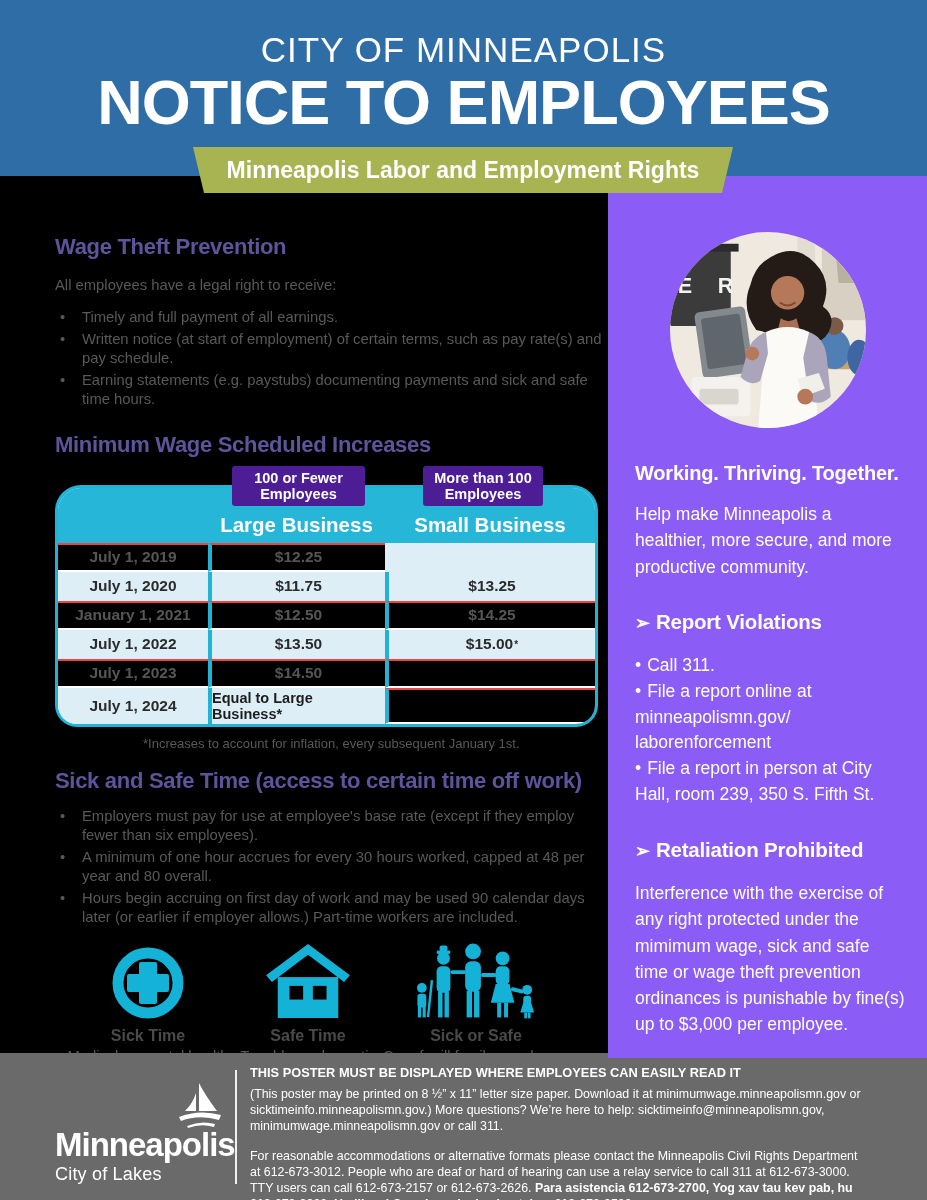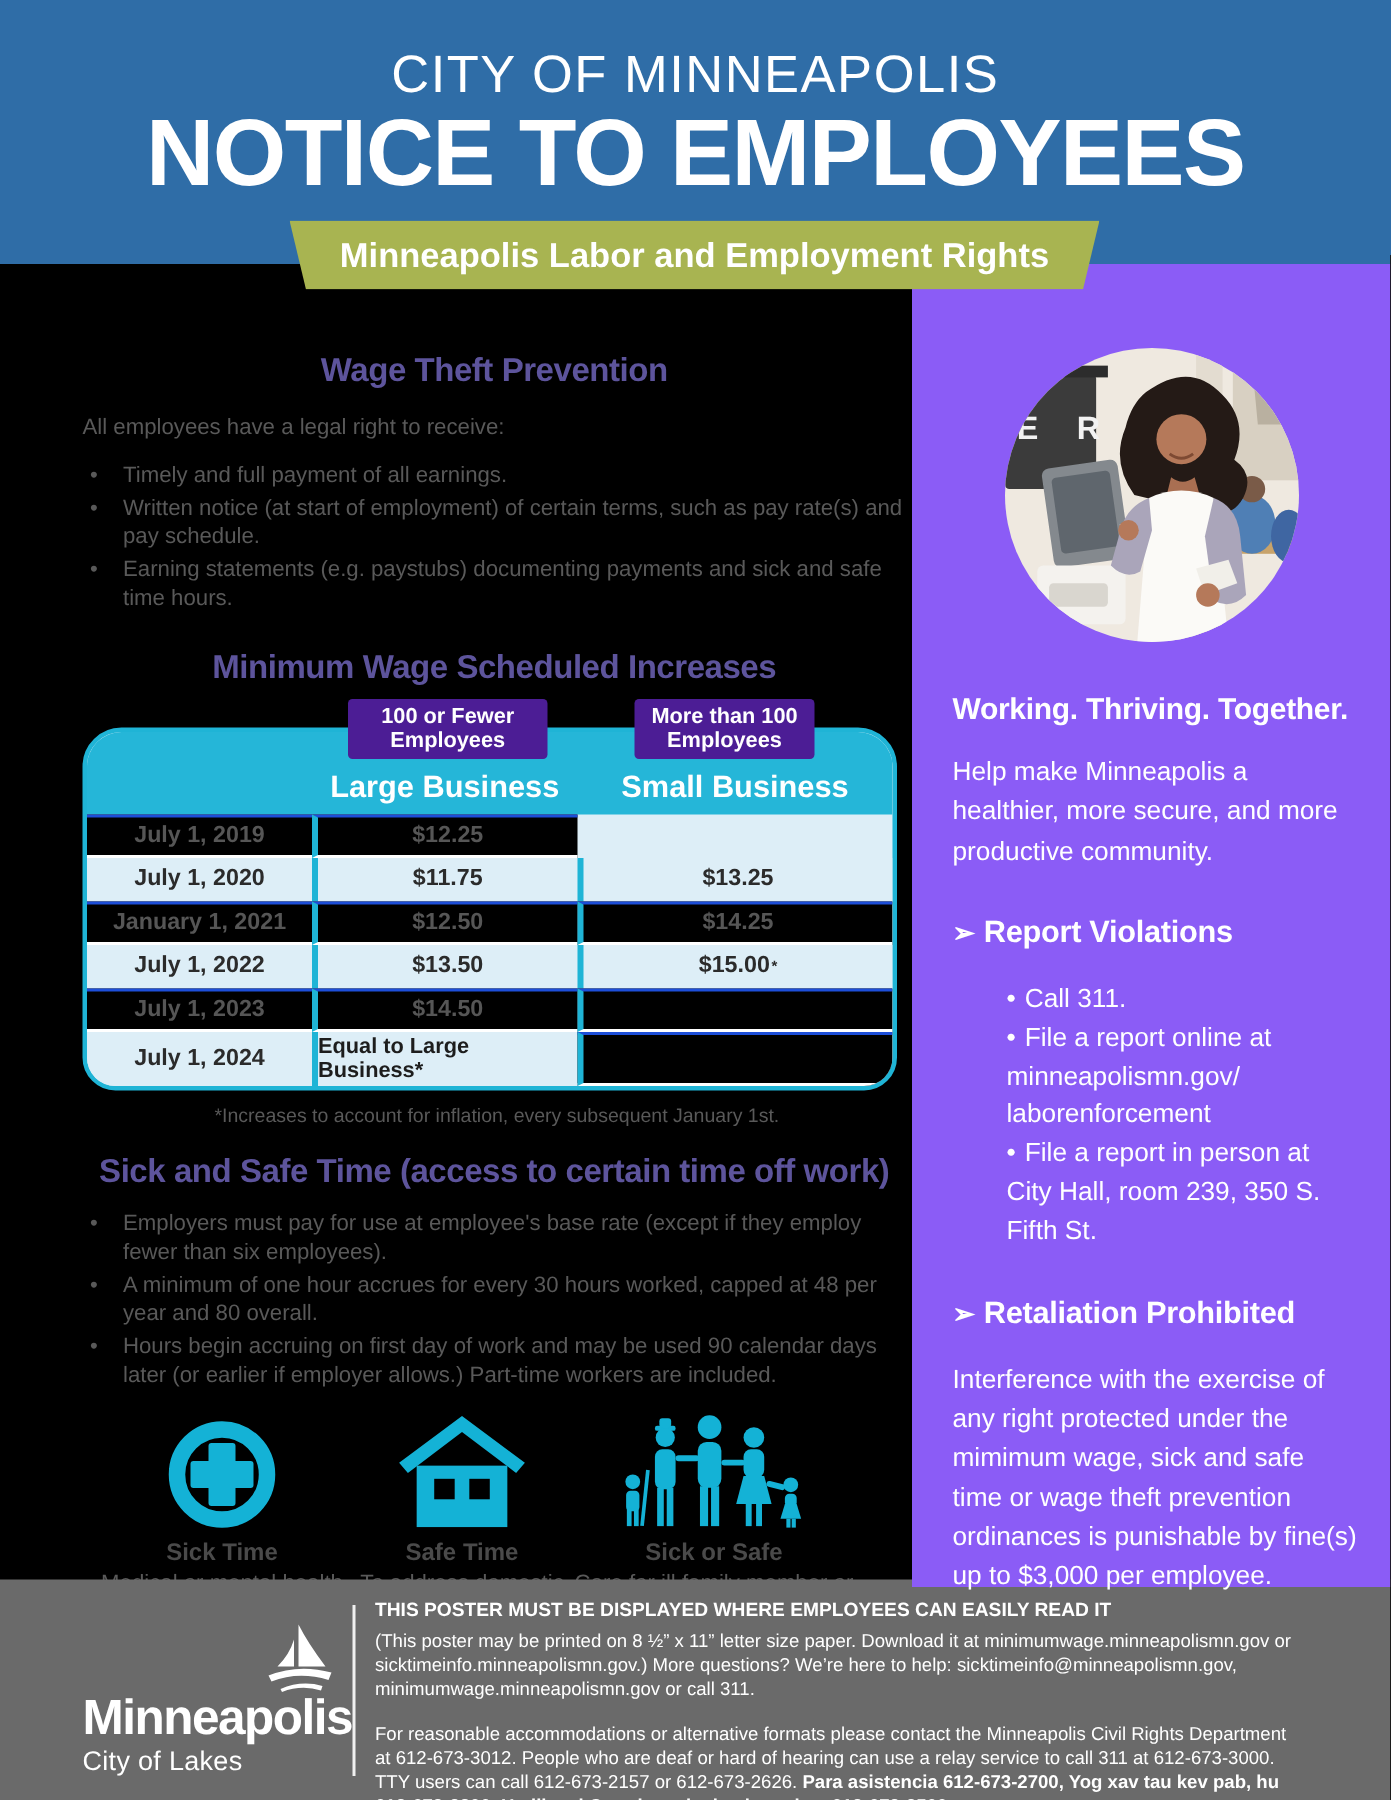--- a/index.html
+++ b/index.html
@@ -13,21 +13,21 @@
             color:#fff; font-size:35px; font-weight:400; letter-spacing:1px; }
   .title  { position:absolute; left:0; top:66px; width:100%; text-align:center;
             color:#fff; font-size:63px; font-weight:700; letter-spacing:-1px; }
   .ribbon { position:absolute; left:193px; top:147px; width:540px; height:46px; z-index:6;
             background:#a8b451; clip-path:polygon(0 0, 100% 0, calc(100% - 11px) 100%, 11px 100%);
             text-align:center; line-height:46px; color:#fff; font-size:23px; font-weight:700; }
 
   
   .main { position:absolute; left:0; top:176px; width:608px; height:877px; background:#000;
           padding:0 4px 0 55px; color:#595959; }
-  h2 { color:#5d549c; font-size:22px; font-weight:700; letter-spacing:-0.3px;text-align:center; }
+  h2 { color:#5d549c; font-size:22px; font-weight:700; letter-spacing:-0.3px; }
   .h-wage   { margin-top:58px; }
   .intro    { margin-top:17px; font-size:14.8px; }
   ul.blist  { margin-top:15px; list-style:none; }
   ul.blist li { position:relative; padding-left:27px; font-size:14.8px; line-height:19.5px; margin-bottom:2px; }
   ul.blist li .dot { position:absolute; left:5px; top:0; }
 
   .h-minwage { margin-top:22px; }
 
   
   .table-wrap { position:relative; margin-top:27px; width:543px; }
@@ -40,21 +40,21 @@
               overflow:hidden; background:#ddeef7; }
   .trow { display:grid; grid-template-columns:150px 177px 210px; }
   .thead { height:55px; background:#25b6d8; }
   .thead .cell { border-left:none; color:#fff; font-size:20.5px; font-weight:700;
                  display:flex; align-items:flex-end; justify-content:center; padding-bottom:6px; }
   .cell { display:flex; align-items:center; justify-content:center; font-size:15.5px; font-weight:700; }
   .c2,.c3 { border-left:4px solid #1fb4d6; }
   .r { height:29px; }
   .r-last { height:36px; }
   .dark  { background:#000; color:#565656; }
-  .dark.cell { border-top:2px solid #1d4ed8; border-bottom:2px solid #fff; }
+  .dark.cell { border-top:2px solid #ef4444; border-bottom:2px solid #fff; }
   .light { background:#ddeef7; color:#2b2b2b; }
   .equal { font-size:14.5px; color:#1d1d1d; }
   .sup { font-size:10px; vertical-align:super; margin-left:1px; }
   .footnote { margin-top:9px; margin-left:88px; font-size:13px; color:#595959; }
 
   .h-sicksafe { margin-top:17px; }
   ul.blist2 { margin-top:13px; }
 
   
   .icons { position:relative; margin-top:14px; height:180px; }
@@ -68,21 +68,21 @@
 
   
   .sidebar { position:absolute; left:608px; top:176px; width:319px; height:882px;
              background:#8b5cf6; z-index:3; color:#fff; }
   .photo { width:196px; height:196px; border-radius:50%; overflow:hidden; margin:56px auto 0; }
   .tagline { margin:34px 0 0 27px; font-size:20px; font-weight:700; letter-spacing:-0.2px; }
   .s-intro { margin:16px 22px 0 27px; font-size:17.5px; line-height:1.5; }
   .s-h { margin:30px 0 0 27px; font-size:20.5px; font-weight:700; color:#fff; letter-spacing:-0.2px; }
   .s-h .arrow { font-size:18px; margin-right:6px; }
   .s-list { margin:19px 20px 0 27px; list-style:none; }
-  .s-list li { font-size:17.5px; line-height:1.48;margin-left:36px; }
+  .s-list li { font-size:17.5px; line-height:1.48; }
   .s-list .sb { margin-right:6px; }
   .s-body { margin:18px 20px 0 27px; font-size:17.5px; line-height:1.5; }
 
   
   .footer { position:absolute; left:0; top:1053px; width:927px; height:147px; background:#6a6a6a; z-index:1; color:#fff; }
   .logo { position:absolute; left:55px; top:28px; }
   .logo-boat { position:absolute; left:118px; top:0px; }
   .logo-name { margin-top:47px; font-size:33px; font-weight:700; letter-spacing:-1px; line-height:1; }
   .logo-sub  { margin-top:3px; font-size:18px; font-weight:400; letter-spacing:0.2px; }
   .fdivider { position:absolute; left:235px; top:17px; width:2px; height:114px; background:rgba(255,255,255,0.9); }

